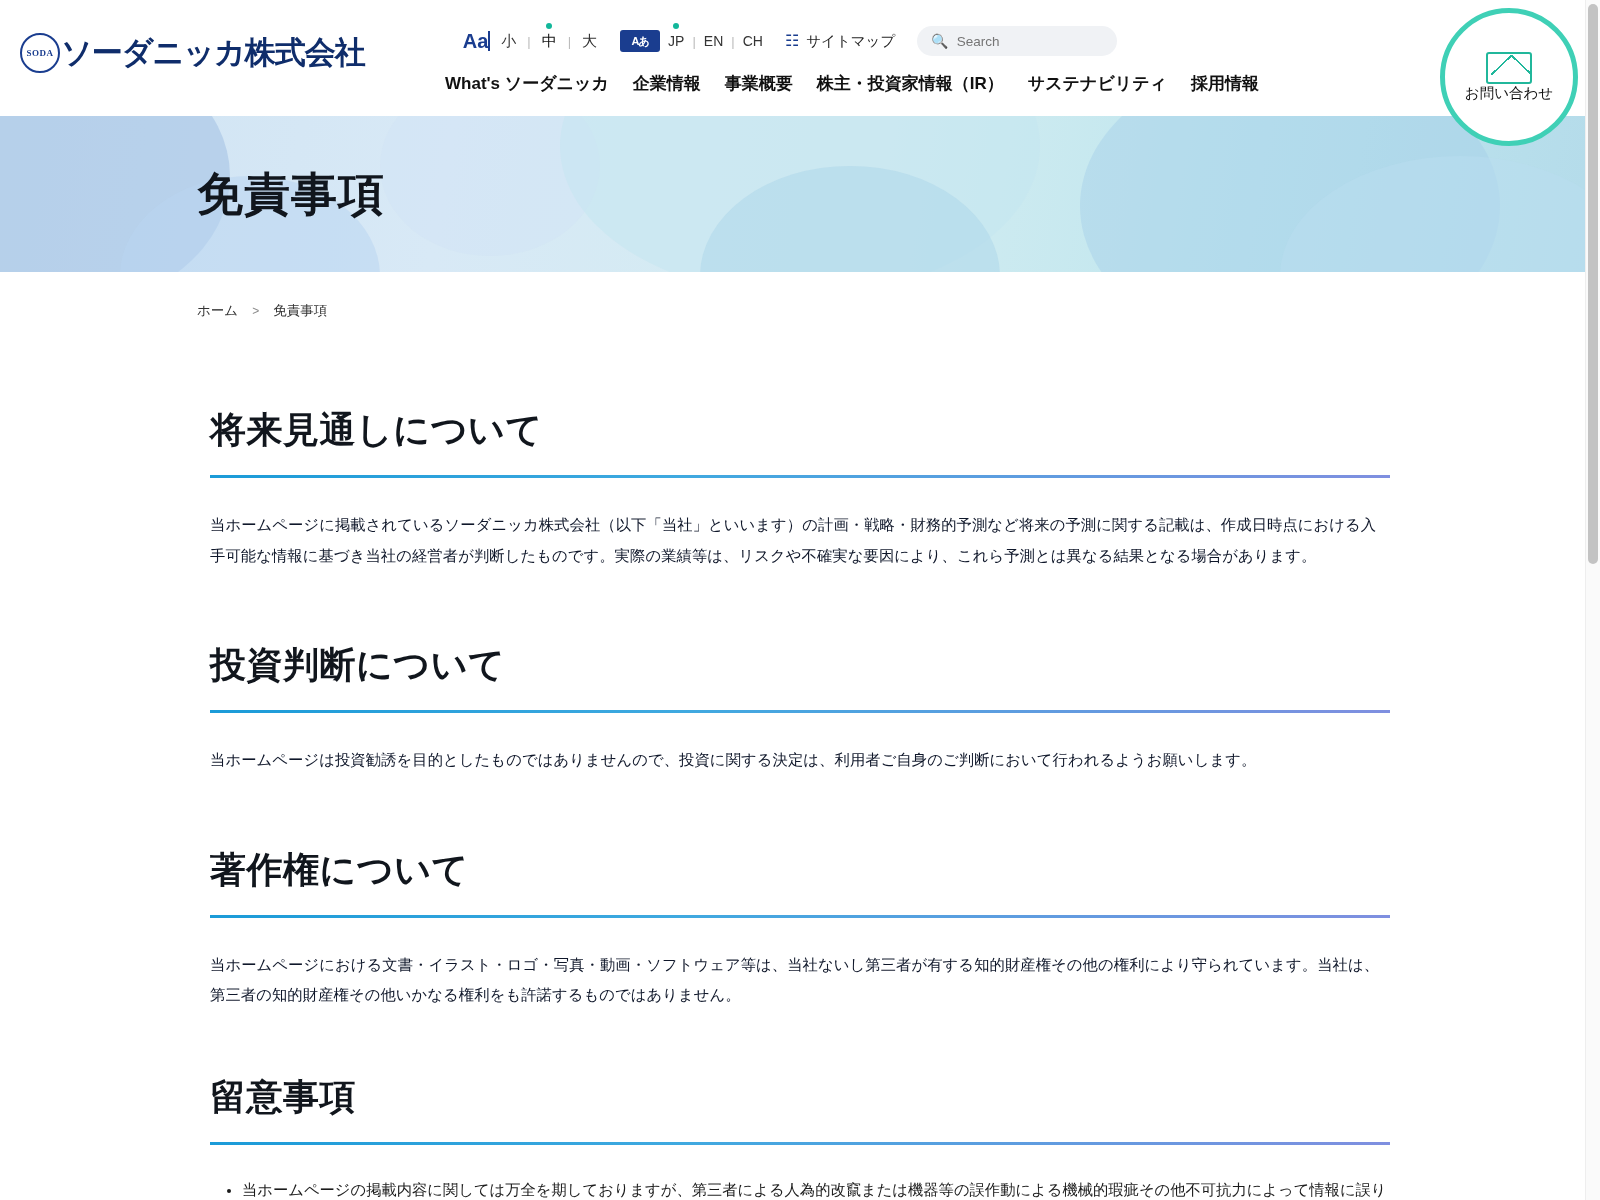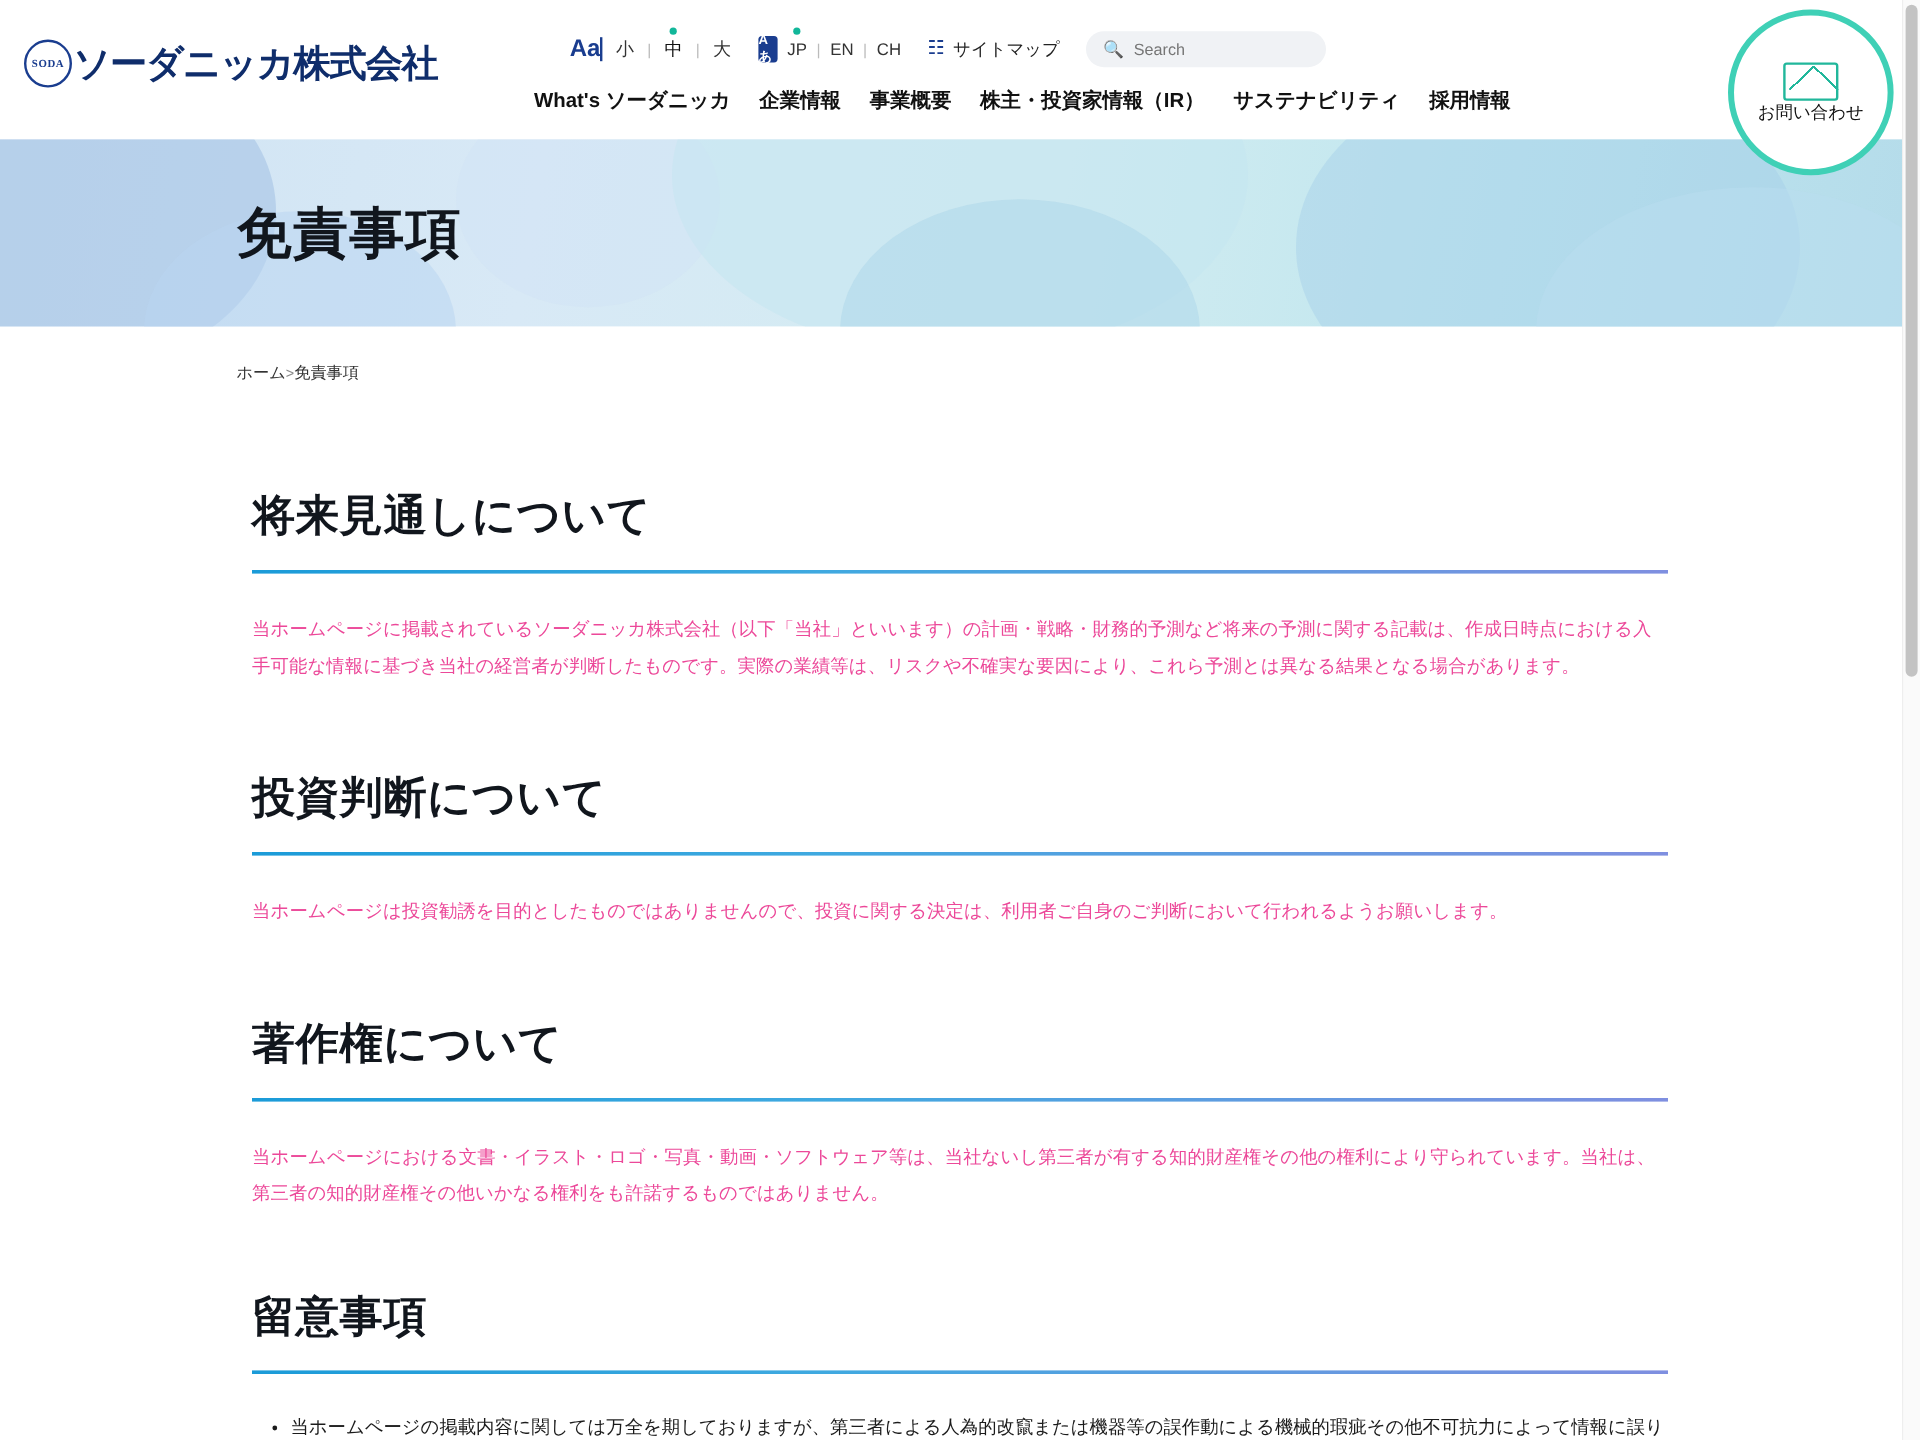--- a/index.html
+++ b/index.html
@@ -66,21 +66,21 @@
   .size-opt.active::before {
     content: ""; position: absolute; top: -9px; left: 50%;
     transform: translateX(-50%);
     width: 6px; height: 6px; border-radius: 50%;
     background: #12b79a;
   }
   .size-div { color: #bbb; font-size: 13px; }
 
   .lang-group { display: flex; align-items: center; gap: 8px; }
   .lang-icon {
-    width: 16px; height: 22px; border-radius: 3px;
+    width: 40px; height: 22px; border-radius: 3px;
     background: #1a3d8f; color: #fff;
     font-size: 11px; font-weight: bold;
     display: flex; align-items: center; justify-content: center;
     letter-spacing: -1px;
   }
   .lang-opt { font-size: 14px; color: #333; cursor: pointer; position: relative; }
   .lang-opt.active::before {
     content: ""; position: absolute; top: -10px; left: 50%;
     transform: translateX(-50%);
     width: 6px; height: 6px; border-radius: 50%;
@@ -167,21 +167,21 @@
   .b7 { width: 220px; height: 180px; left: 380px; top: -40px; background: rgba(210,228,246,.5); }
   .hero-title {
     position: absolute; left: 197px; bottom: 46px;
     font-size: 46px; font-weight: bold; color: #11161d;
     letter-spacing: 1px;
   }
 
   
   .breadcrumb {
     margin: 30px 0 0 197px;
-    display: flex; align-items: center; 
+    display: flex; align-items: center; gap: 14px;
     font-size: 13.5px; color: #333;
   }
   .breadcrumb .sep { color: #8a8a8a; font-size: 12px; }
   .breadcrumb a { color: #333; text-decoration: none; cursor: pointer; }
 
   
   .content {
     width: 1180px;
     margin: 0 auto;
     padding-top: 86px;
@@ -191,21 +191,21 @@
     font-size: 36px; font-weight: bold; color: #11161d;
     padding-bottom: 20px;
     letter-spacing: 0.5px;
   }
   .rule {
     height: 3px; width: 100%;
     background: linear-gradient(to right, #1b9bd8 0%, #3fa9e0 40%, #7f8fe0 100%);
   }
   .section-body {
     margin-top: 32px;
-    font-size: 15.3px; line-height: 2.0; color: #ec4899;
+    font-size: 15.3px; line-height: 2.0; color: #0f172a;
     letter-spacing: 0.1px;
   }
   .gap-lg { height: 70px; }
   .gap-md { height: 62px; }
   ul.notes { margin-top: 30px; padding-left: 32px; }
   ul.notes li {
     font-size: 15.3px; line-height: 2.0; color: #1b1b1b;
     margin-bottom: 12px;
   }
   ul.notes li::marker { font-size: 14px; }

